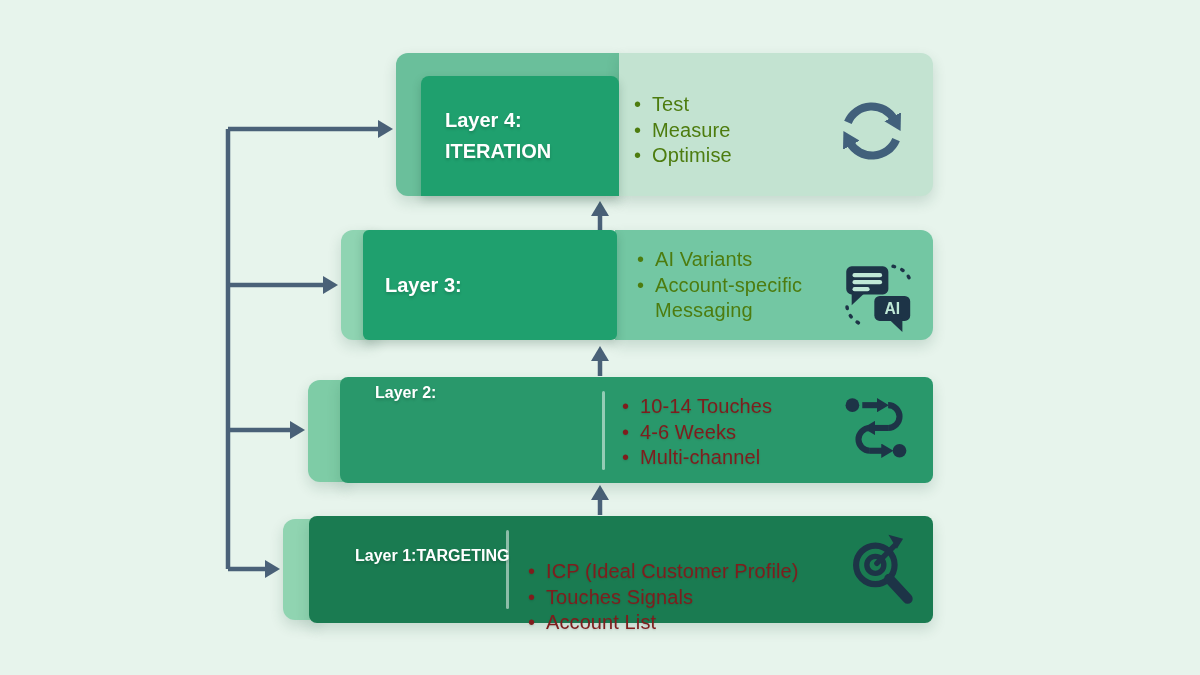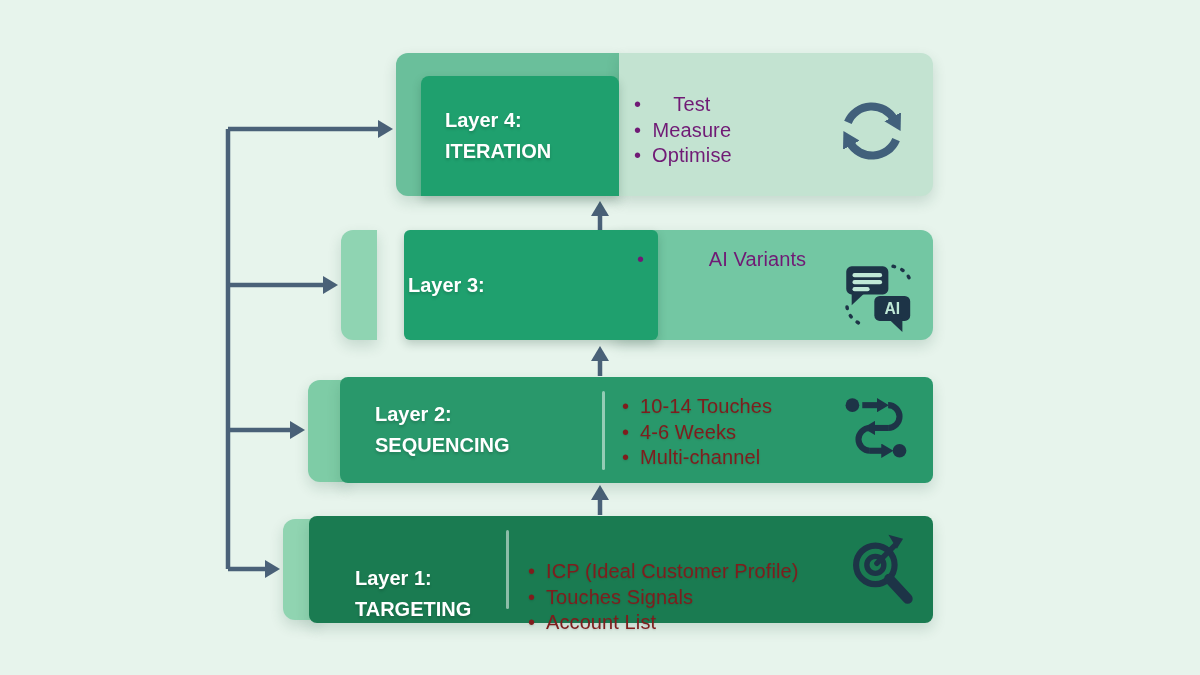--- a/index.html
+++ b/index.html
@@ -33,64 +33,64 @@
     justify-content: center;
     color: #ffffff;
     font-weight: 700;
     font-size: 20px;
     line-height: 31px;
     text-shadow: 0 2px 3px rgba(0,0,0,0.18);
   }
   .title-col {
     position: absolute;
     display: flex;
-    flex-direction: column;
+    flex-direction: row;
     justify-content: center;
     color: #ffffff;
     font-weight: 700;
-    font-size: 20px;
+    font-size: 16px;
     line-height: 31px;
     text-shadow: 0 2px 3px rgba(0,0,0,0.18);
   }
   ul.bullets { position: absolute; list-style: none; }
   ul.bullets li {
     position: relative;
     padding-left: 20px;
     font-size: 20px;
     line-height: 25.5px;
     letter-spacing: 0.1px;
   }
   ul.bullets li::before {
     content: "\2022";
     position: absolute;
     left: 2px;
     font-size: 20px;
   }
-  .bullets-dark { color: #701a75; text-align: center; }
+  .bullets-dark { color: #4d7c0f; }
   .bullets-light { color: #7f1d1d; text-shadow: 0 1px 2px rgba(0,0,0,0.12); }
   .divider {
     position: absolute;
     width: 3px;
     background: rgba(255,255,255,0.5);
     border-radius: 2px;
   }
   .icon-wrap { position: absolute; }
   .icon-wrap svg { width: 100%; height: 100%; display: block; }
 
   
   .l4-back-left  { left: 396px; top: 53px;  width: 223px; height: 143px; background: #6ABF9B; border-radius: 12px 0 0 12px; }
   .l4-back-right { left: 619px; top: 53px;  width: 314px; height: 143px; background: #C3E3D1; border-radius: 0 12px 12px 0; }
   .l4-label      { left: 421px; top: 76px;  width: 198px; height: 120px; background: #1FA06E; border-radius: 8px 8px 0 0; padding-left: 24px; box-shadow: 0 4px 10px rgba(16,61,43,0.22); }
   .l4-bullets    { left: 632px; top: 92px; }
   .l4-icon       { left: 829px; top: 88px;  width: 86px;  height: 86px; }
 
   
   .l3-strip  { left: 341px; top: 230px; width: 36px;  height: 110px; background: #8FD4B2; border-radius: 12px 0 0 12px; }
   .l3-right  { left: 615px; top: 230px; width: 318px; height: 110px; background: #73C7A3; border-radius: 0 12px 12px 0; }
-  .l3-label  { left: 363px; top: 230px; width: 254px; height: 110px; background: #1FA06E; border-radius: 6px; padding-left: 4px; box-shadow: 0 4px 10px rgba(16,61,43,0.22); margin-left: 41px; }
+  .l3-label  { left: 363px; top: 230px; width: 254px; height: 110px; background: #1FA06E; border-radius: 6px; padding-left: 22px; box-shadow: 0 4px 10px rgba(16,61,43,0.22); }
   .l3-bullets{ left: 635px; top: 247px; width: 225px; }
   .l3-icon   { left: 840px; top: 257px; width: 78px; height: 78px; }
 
   
   .l2-strip  { left: 308px; top: 380px; width: 40px;  height: 102px; background: #7ECCA6; border-radius: 12px 0 0 12px; }
   .l2-main   { left: 340px; top: 377px; width: 593px; height: 106px; background: #29986B; border-radius: 8px; }
   .l2-divider{ left: 602px; top: 391px; height: 79px; }
   .l2-title  { left: 375px; top: 377px; height: 106px; }
   .l2-bullets{ left: 620px; top: 394px; }
   .l2-icon   { left: 841px; top: 393px; width: 76px; height: 76px; }
@@ -153,20 +153,21 @@
   </section>
 
   <section>
     <div class="panel l3-strip"></div>
     <div class="panel l3-right"></div>
     <div class="label-box l3-label">
       <span>Layer 3:</span>
     </div>
     <ul class="bullets bullets-dark l3-bullets">
       <li>AI Variants</li>
+      <li>Account-specific Messaging</li>
     </ul>
     <div class="icon-wrap l3-icon">
       <svg viewBox="0 0 100 100" fill="none">
         <rect x="8" y="12" width="54" height="36" rx="7" fill="#1D3447"></rect>
         <path d="M15 44 L15 62 L33 45 Z" fill="#1D3447"></path>
         <rect x="16" y="20.5" width="38" height="5.5" rx="2.7" fill="#BFE8D6"></rect>
         <rect x="16" y="29.5" width="38" height="5.5" rx="2.7" fill="#BFE8D6"></rect>
         <rect x="16" y="38.5" width="22" height="5.5" rx="2.7" fill="#BFE8D6"></rect>
         <rect x="44" y="50" width="46" height="32" rx="7" fill="#1D3447"></rect>
         <path d="M80 79 L80 96 L63 80 Z" fill="#1D3447"></path>
@@ -176,21 +177,20 @@
       </svg>
     </div>
   </section>
 
   <section>
     <div class="panel l2-strip"></div>
     <div class="panel l2-main"></div>
     <div class="divider l2-divider"></div>
     <div class="title-col l2-title">
       <span>Layer 2:</span>
-      <span>SEQUENCING</span>
     </div>
     <ul class="bullets bullets-light l2-bullets">
       <li>10-14 Touches</li>
       <li>4-6 Weeks</li>
       <li>Multi-channel</li>
     </ul>
     <div class="icon-wrap l2-icon">
       <svg viewBox="0 0 100 100" fill="none">
         <defs>
           <marker id="seqArr" markerUnits="userSpaceOnUse" markerWidth="19" markerHeight="19" refX="3" refY="9.5" orient="auto">

